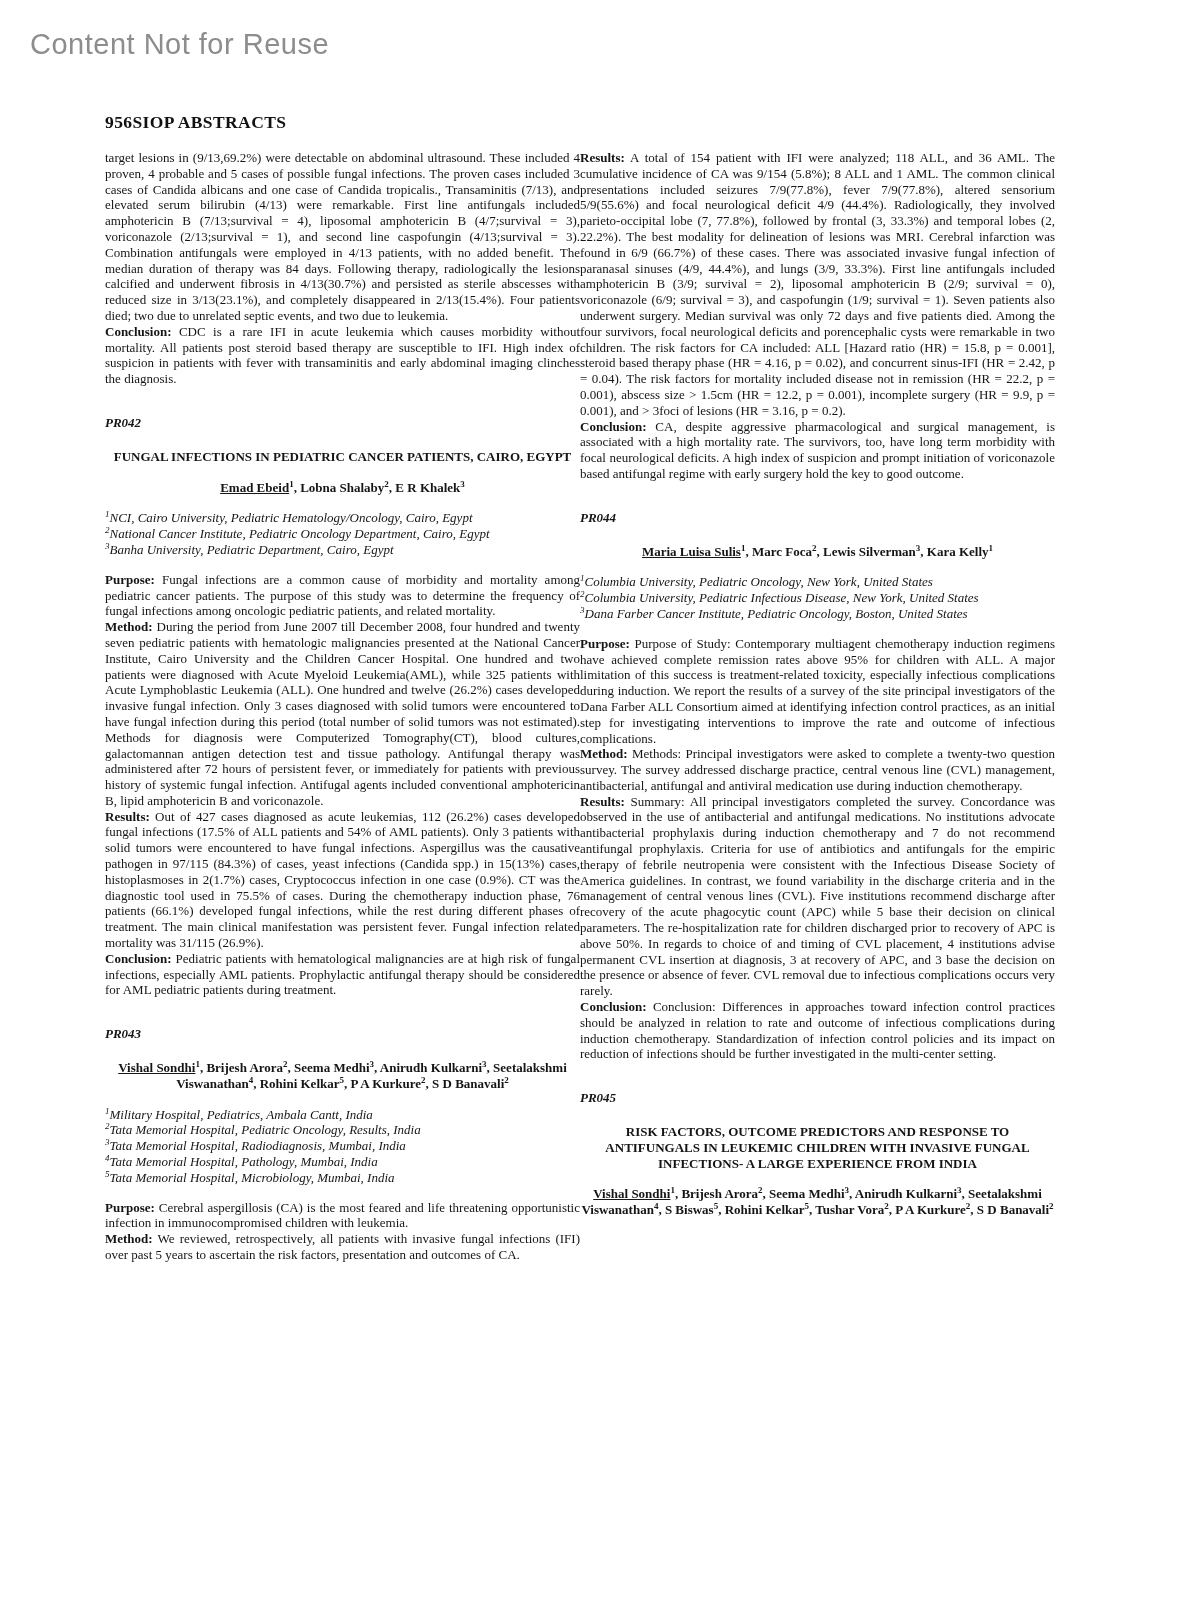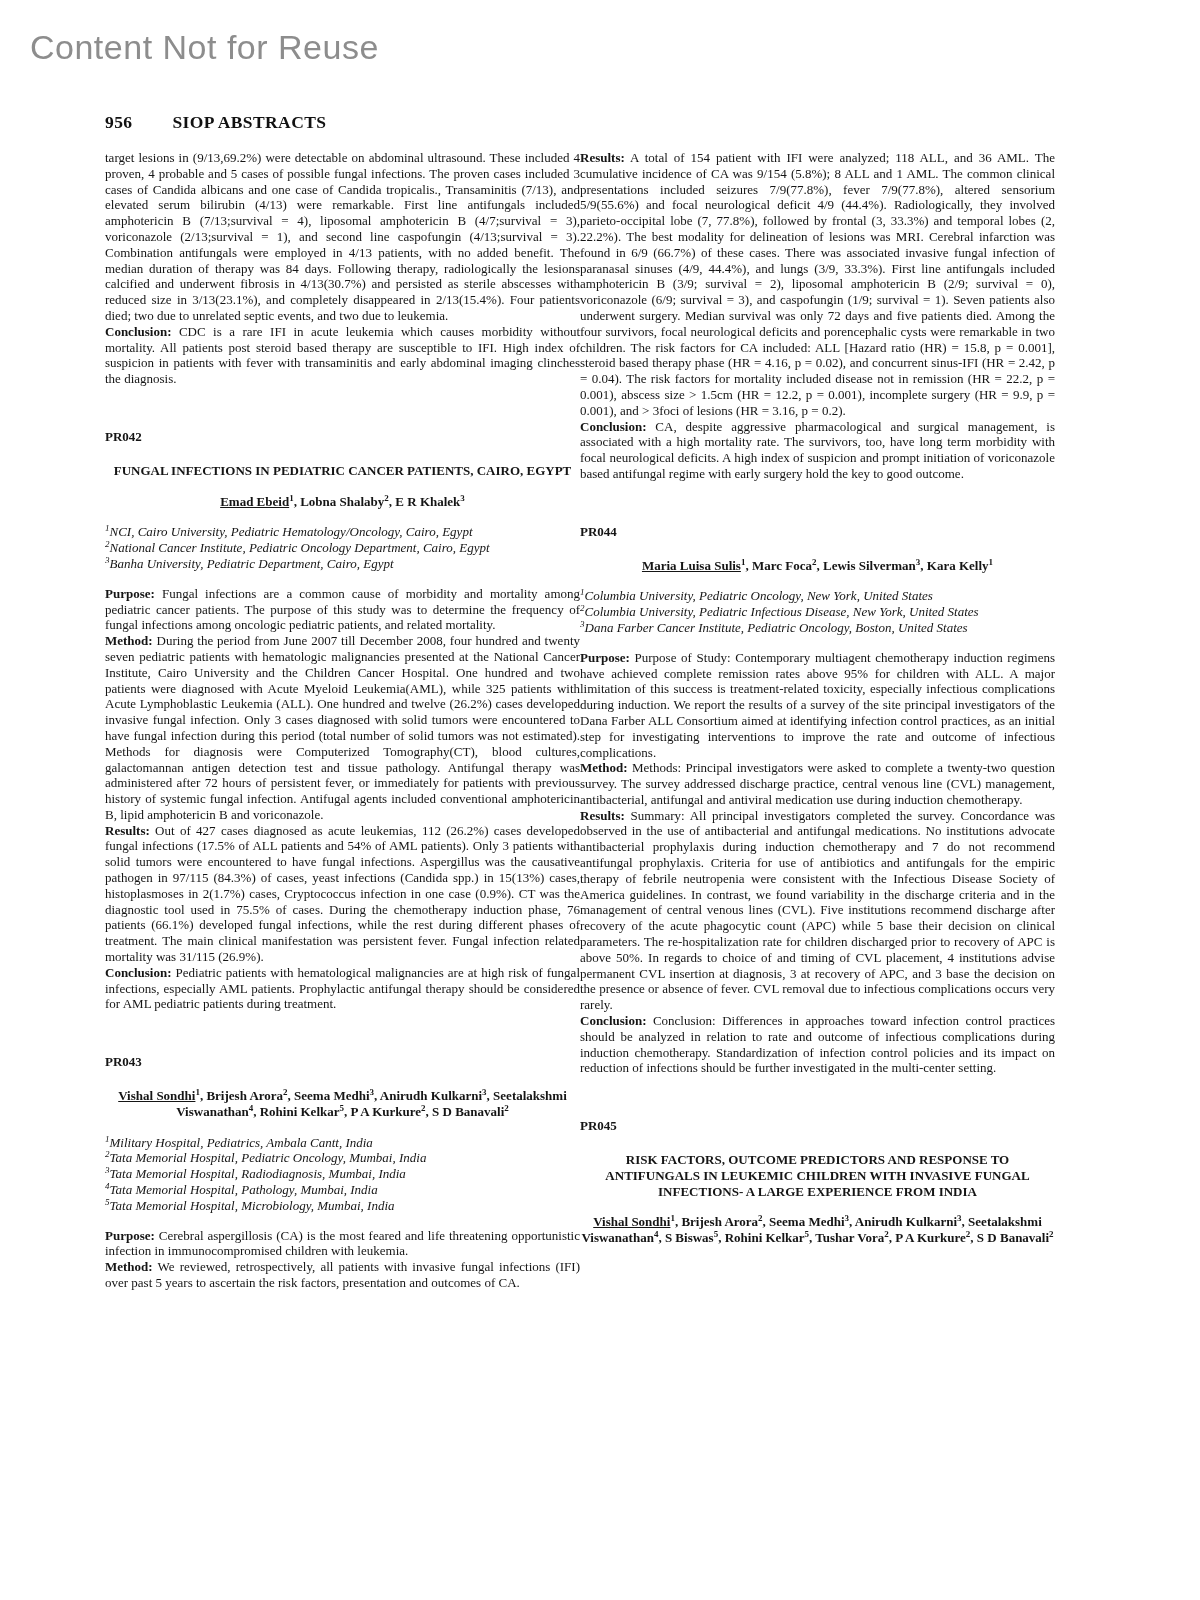--- a/index.html
+++ b/index.html
@@ -7,39 +7,39 @@
   html,body { background:#ffffff; }
   body {
     width:1200px; height:1600px; overflow:hidden; position:relative;
     font-family:"Liberation Serif", serif; color:#1c1c1c;
   }
   .page { position:relative; width:1200px; height:1600px; background:#ffffff; }
 
   .watermark {
     position:absolute; left:30px; top:28px;
     font-family:"Liberation Sans", sans-serif;
-    font-size:34px; font-weight:400; color:#8d8d8d; letter-spacing:0.5px;
+    font-size:29px; font-weight:400; color:#8d8d8d; letter-spacing:0.5px;
   }
 
   .page-header {
     position:absolute; left:105px; top:112px;
     font-weight:bold; font-size:17.5px; letter-spacing:0.4px; color:#111;
   }
-  .page-number { display:inline-block; margin-right:40px; }
+  .page-number { display:inline-block; }
 
   .columns {
     position:absolute; left:105px; top:150px; width:975px; height:1440px;
     display:flex; overflow:hidden;
   }
   .column { width:475px; font-size:13px; line-height:15.8px; color:#151515; }
 
   .para { text-align:justify; }
   .para b { font-weight:bold; }
 
-  .abstract-id { font-weight:bold; margin:42px 0 18px 0; text-align:left; }
+  .abstract-id { font-weight:bold; margin:28px 0 18px 0; text-align:left;font-style:italic; }
   .abstract-title { font-weight:bold; text-align:center; margin-bottom:15px; }
   .authors { font-weight:bold; text-align:center; margin-bottom:15px; }
   .author .author-name-text { text-decoration:none; }
   .author.underline .author-name-text { text-decoration:underline; }
   .affiliations { font-style:italic; margin-bottom:14px; text-align:left; }
   .affiliation { white-space:normal; }
   sup { font-size:9px; line-height:0; vertical-align:super; }
 </style>
 </head>
 <body>
@@ -64,21 +64,21 @@
           <div class="affiliation"><sup>3</sup><span>Banha University, Pediatric Department, Cairo, Egypt</span></div>
         </div>
         <p class="para"><b>Purpose:</b><span> Fungal infections are a common cause of morbidity and mortality among pediatric cancer patients. The purpose of this study was to determine the frequency of fungal infections among oncologic pediatric patients, and related mortality.</span></p>
         <p class="para"><b>Method:</b><span> During the period from June 2007 till December 2008, four hundred and twenty seven pediatric patients with hematologic malignancies presented at the National Cancer Institute, Cairo University and the Children Cancer Hospital. One hundred and two patients were diagnosed with Acute Myeloid Leukemia(AML), while 325 patients with Acute Lymphoblastic Leukemia (ALL). One hundred and twelve (26.2%) cases developed invasive fungal infection. Only 3 cases diagnosed with solid tumors were encountered to have fungal infection during this period (total number of solid tumors was not estimated). Methods for diagnosis were Computerized Tomography(CT), blood cultures, galactomannan antigen detection test and tissue pathology. Antifungal therapy was administered after 72 hours of persistent fever, or immediately for patients with previous history of systemic fungal infection. Antifugal agents included conventional amphotericin B, lipid amphotericin B and voriconazole.</span></p>
         <p class="para"><b>Results:</b><span> Out of 427 cases diagnosed as acute leukemias, 112 (26.2%) cases developed fungal infections (17.5% of ALL patients and 54% of AML patients). Only 3 patients with solid tumors were encountered to have fungal infections. Aspergillus was the causative pathogen in 97/115 (84.3%) of cases, yeast infections (Candida spp.) in 15(13%) cases, histoplasmoses in 2(1.7%) cases, Cryptococcus infection in one case (0.9%). CT was the diagnostic tool used in 75.5% of cases. During the chemotherapy induction phase, 76 patients (66.1%) developed fungal infections, while the rest during different phases of treatment. The main clinical manifestation was persistent fever. Fungal infection related mortality was 31/115 (26.9%).</span></p>
         <p class="para"><b>Conclusion:</b><span> Pediatric patients with hematological malignancies are at high risk of fungal infections, especially AML patients. Prophylactic antifungal therapy should be considered for AML pediatric patients during treatment.</span></p>
         <div class="abstract-id">PR043</div>
         <div class="authors"><span class="author underline"><span class="author-name-text">Vishal Sondhi</span><sup>1</sup></span>, <span class="author"><span class="author-name-text">Brijesh Arora</span><sup>2</sup></span>, <span class="author"><span class="author-name-text">Seema Medhi</span><sup>3</sup></span>, <span class="author"><span class="author-name-text">Anirudh Kulkarni</span><sup>3</sup></span>, <span class="author"><span class="author-name-text">Seetalakshmi Viswanathan</span><sup>4</sup></span>, <span class="author"><span class="author-name-text">Rohini Kelkar</span><sup>5</sup></span>, <span class="author"><span class="author-name-text">P A Kurkure</span><sup>2</sup></span>, <span class="author"><span class="author-name-text">S D Banavali</span><sup>2</sup></span></div>
         <div class="affiliations">
           <div class="affiliation"><sup>1</sup><span>Military Hospital, Pediatrics, Ambala Cantt, India</span></div>
-          <div class="affiliation"><sup>2</sup><span>Tata Memorial Hospital, Pediatric Oncology, Mumbai, India</span></div>
+          <div class="affiliation"><sup>2</sup><span>Tata Memorial Hospital, Pediatric Oncology, Results, India</span></div>
           <div class="affiliation"><sup>3</sup><span>Tata Memorial Hospital, Radiodiagnosis, Mumbai, India</span></div>
           <div class="affiliation"><sup>4</sup><span>Tata Memorial Hospital, Pathology, Mumbai, India</span></div>
           <div class="affiliation"><sup>5</sup><span>Tata Memorial Hospital, Microbiology, Mumbai, India</span></div>
         </div>
         <p class="para"><b>Purpose:</b><span> Cerebral aspergillosis (CA) is the most feared and life threatening opportunistic infection in immunocompromised children with leukemia.</span></p>
         <p class="para"><b>Method:</b><span> We reviewed, retrospectively, all patients with invasive fungal infections (IFI) over past 5 years to ascertain the risk factors, presentation and outcomes of CA.</span></p>
       </div>
     <div class="column" id="col-right">
         <p class="para"><b>Results:</b><span> A total of 154 patient with IFI were analyzed; 118 ALL, and 36 AML. The cumulative incidence of CA was 9/154 (5.8%); 8 ALL and 1 AML. The common clinical presentations included seizures 7/9(77.8%), fever 7/9(77.8%), altered sensorium 5/9(55.6%) and focal neurological deficit 4/9 (44.4%). Radiologically, they involved parieto-occipital lobe (7, 77.8%), followed by frontal (3, 33.3%) and temporal lobes (2, 22.2%). The best modality for delineation of lesions was MRI. Cerebral infarction was found in 6/9 (66.7%) of these cases. There was associated invasive fungal infection of paranasal sinuses (4/9, 44.4%), and lungs (3/9, 33.3%). First line antifungals included amphotericin B (3/9; survival = 2), liposomal amphotericin B (2/9; survival = 0), voriconazole (6/9; survival = 3), and caspofungin (1/9; survival = 1). Seven patients also underwent surgery. Median survival was only 72 days and five patients died. Among the four survivors, focal neurological deficits and porencephalic cysts were remarkable in two children. The risk factors for CA included: ALL [Hazard ratio (HR) = 15.8, p = 0.001], steroid based therapy phase (HR = 4.16, p = 0.02), and concurrent sinus-IFI (HR = 2.42, p = 0.04). The risk factors for mortality included disease not in remission (HR = 22.2, p = 0.001), abscess size &gt; 1.5cm (HR = 12.2, p = 0.001), incomplete surgery (HR = 9.9, p = 0.001), and &gt; 3foci of lesions (HR = 3.16, p = 0.2).</span></p>
         <p class="para"><b>Conclusion:</b><span> CA, despite aggressive pharmacological and surgical management, is associated with a high mortality rate. The survivors, too, have long term morbidity with focal neurological deficits. A high index of suspicion and prompt initiation of voriconazole based antifungal regime with early surgery hold the key to good outcome.</span></p>

